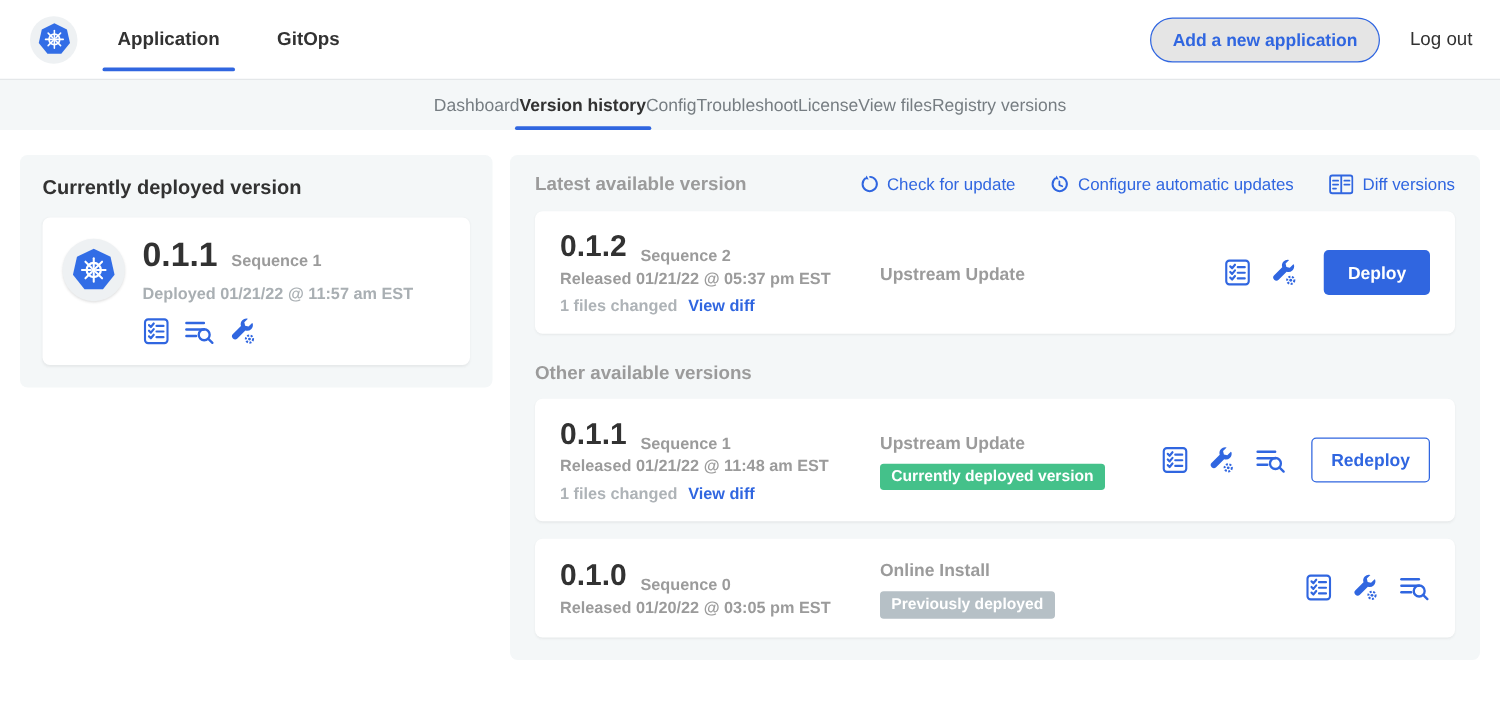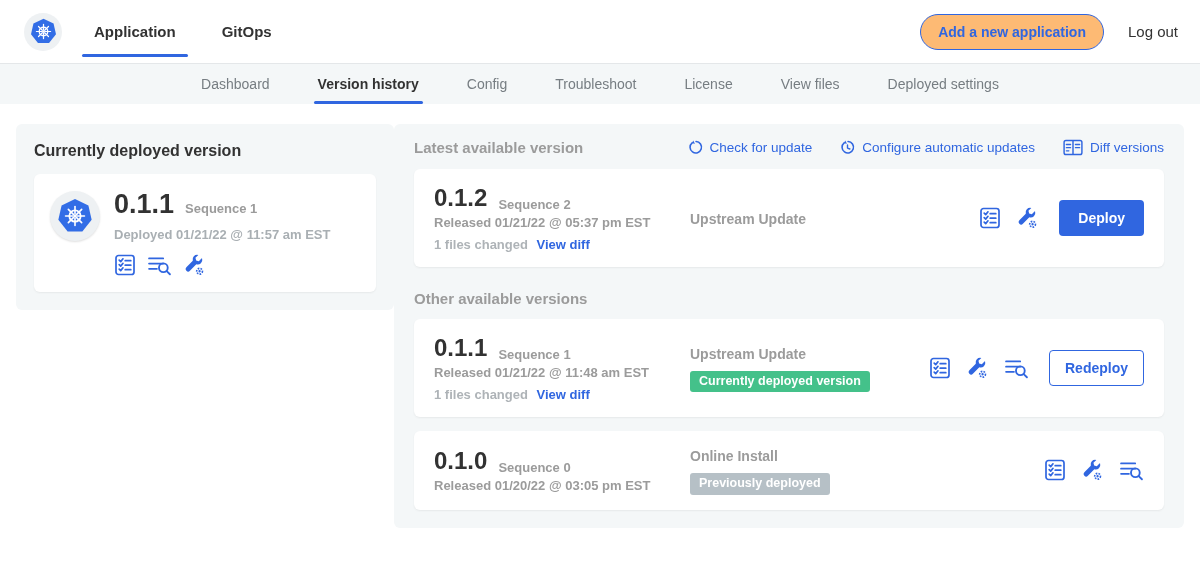--- a/index.html
+++ b/index.html
@@ -13,33 +13,33 @@
   .header { height:64px; display:flex; align-items:center; padding:0 22px 0 24px;
             border-bottom:1px solid #e4e7e9; background:#fff; }
   .logo-circle { width:38px; height:38px; border-radius:50%; background:#eef1f3;
                  display:flex; align-items:center; justify-content:center; margin-right:30px; flex-shrink:0; }
   .header-tabs { display:flex; height:48px; }
   .header-tab { position:relative; display:flex; align-items:center; padding:0 2px;
                 margin-right:42px; font-size:15px; font-weight:700; color:#323232; cursor:pointer; }
   .header-tab.active::after { content:""; position:absolute; left:-10px; right:-10px; bottom:-1px;
                 height:3px; background:#3066e0; border-radius:2px; }
   .header-spacer { flex:1; }
-  .add-app-btn { background:#fdba74; border:1px solid #3066e0; color:#3066e0; font-weight:700;
+  .add-app-btn { background:#e5e5e5; border:1px solid #3066e0; color:#3066e0; font-weight:700;
                  font-size:14px; border-radius:18px; padding:9px 17px; cursor:pointer; margin-right:24px;
                  font-family:"Liberation Sans", sans-serif; }
   .logout { font-size:15px; color:#323232; cursor:pointer; }
   
-  .subnav { height:40px; background:#f4f7f8; display:flex; justify-content:center; gap:48px; }
+  .subnav { height:40px; background:#f4f7f8; display:flex; justify-content:center; }
   .subnav-tab { display:flex; align-items:center; font-size:14px; color:#767d82;
                 position:relative; cursor:pointer; }
   .subnav-tab.active { color:#323232; font-weight:700; }
   .subnav-tab.active::after { content:""; position:absolute; left:-4px; right:-4px; bottom:0;
                 height:3px; background:#3066e0; border-radius:2px; }
   
-  .main { display:flex; padding:20px 16px 0; align-items:flex-start; }
+  .main { display:flex; gap:14px; padding:20px 16px 0; align-items:flex-start; }
   .panel { background:#f4f7f8; border-radius:6px; }
   .left-panel { width:378px; padding:16px 18px 18px; flex-shrink:0; }
   .left-title { font-size:16px; font-weight:700; color:#323232; margin:2px 0 14px; }
   .current-card { background:#fff; border-radius:6px; padding:15px 16px;
                   box-shadow:0 1px 2px rgba(50,50,50,.07); display:flex; gap:14px; }
   .cc-logo { width:50px; height:50px; border-radius:50%; background:#eef1f3;
              display:flex; align-items:center; justify-content:center; flex-shrink:0; margin-top:2px;
              box-shadow:0 1px 2px rgba(50,50,50,.15); }
   .cc-version-line { display:flex; align-items:baseline; gap:11px; }
   .cc-version { font-size:27px; font-weight:800; color:#323232; }
@@ -165,21 +165,21 @@
   <span class="logout">Log out</span>
 </div>
 
 <div class="subnav">
   <div class="subnav-tab">Dashboard</div>
   <div class="subnav-tab active">Version history</div>
   <div class="subnav-tab">Config</div>
   <div class="subnav-tab">Troubleshoot</div>
   <div class="subnav-tab">License</div>
   <div class="subnav-tab">View files</div>
-  <div class="subnav-tab">Deployed settings</div>
+  <div class="subnav-tab">Registry versions</div>
 </div>
 
 <div class="main">
 
   <div class="panel left-panel">
     <div class="left-title">Currently deployed version</div>
     <div class="current-card">
       <div class="cc-logo">
         <svg width="36" height="36">
             <use href="#i-k8s"></use>

